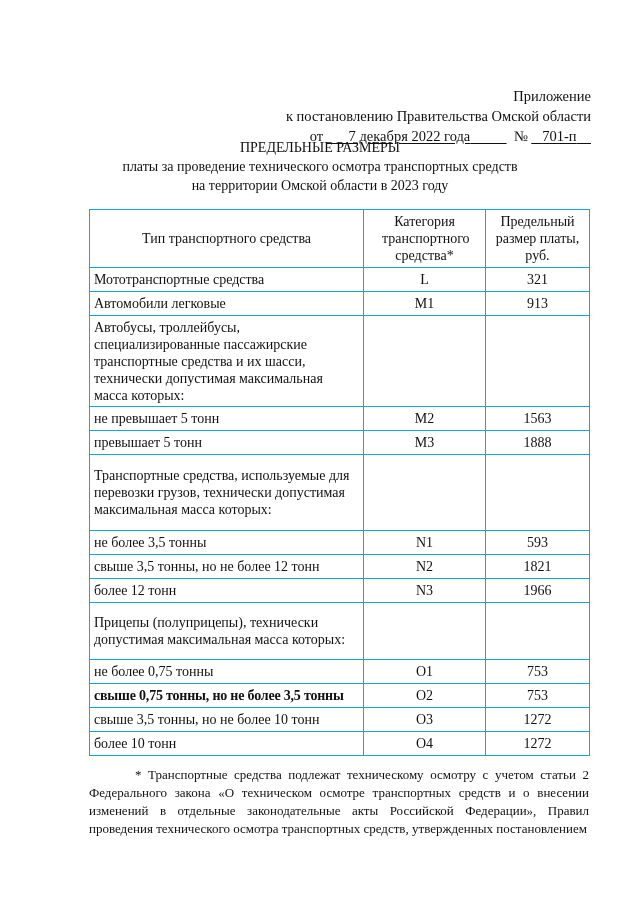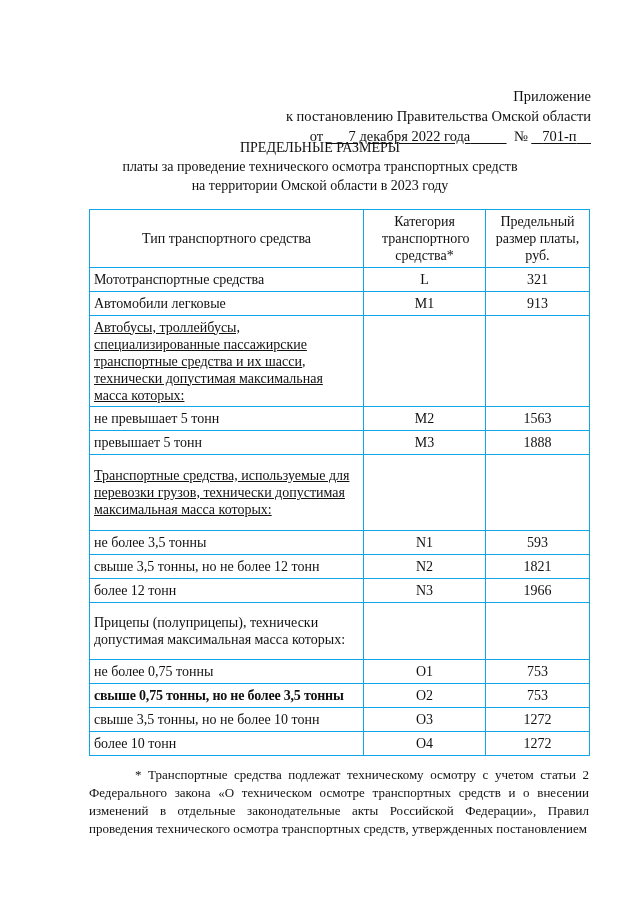--- a/index.html
+++ b/index.html
@@ -67,36 +67,36 @@
     <td class="l">Мототранспортные средства</td>
     <td class="c">L</td>
     <td class="c">321</td>
   </tr>
   <tr class="row">
     <td class="l">Автомобили легковые</td>
     <td class="c">M1</td>
     <td class="c">913</td>
   </tr>
   <tr style="height:91px;">
-    <td class="group" style="padding-right:40px;text-decoration:underline;">Автобусы, троллейбусы, специализированные пассажирские транспортные средства и их шасси, технически допустимая максимальная масса которых:</td>
+    <td class="group" style="padding-right:40px;">Автобусы, троллейбусы, специализированные пассажирские транспортные средства и их шасси, технически допустимая максимальная масса которых:</td>
     <td class="c"></td>
     <td class="c"></td>
   </tr>
   <tr class="row">
     <td class="l">не превышает 5 тонн</td>
     <td class="c">M2</td>
     <td class="c">1563</td>
   </tr>
   <tr class="row">
     <td class="l">превышает 5 тонн</td>
     <td class="c">M3</td>
     <td class="c">1888</td>
   </tr>
   <tr style="height:76px;">
-    <td class="group" style="padding-right:10px;text-decoration:underline;">Транспортные средства, используемые для перевозки грузов, технически допустимая максимальная масса которых:</td>
+    <td class="group" style="padding-right:10px;">Транспортные средства, используемые для перевозки грузов, технически допустимая максимальная масса которых:</td>
     <td class="c"></td>
     <td class="c"></td>
   </tr>
   <tr class="row">
     <td class="l">не более 3,5 тонны</td>
     <td class="c">N1</td>
     <td class="c">593</td>
   </tr>
   <tr class="row">
     <td class="l">свыше 3,5 тонны, но не более 12 тонн</td>

